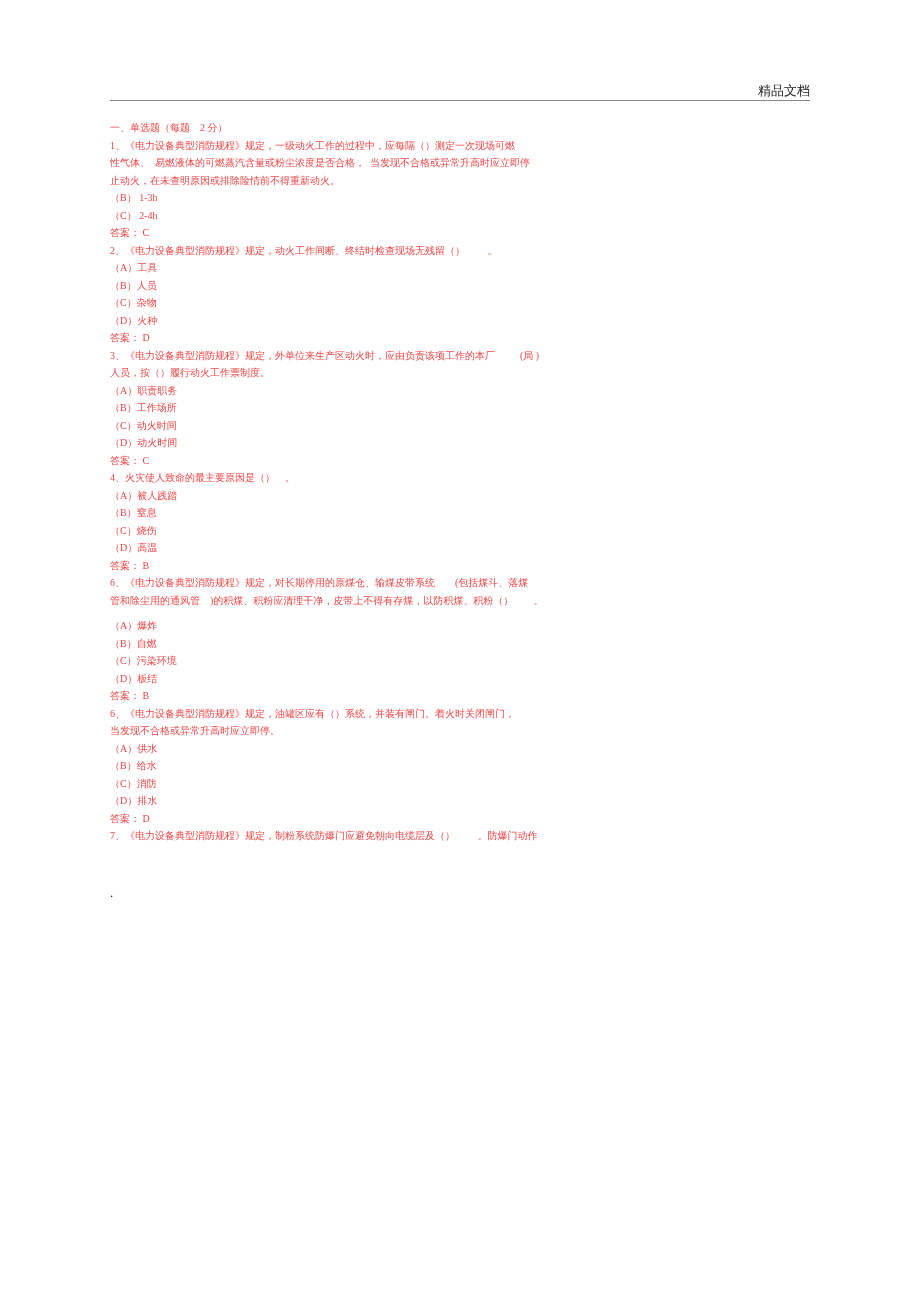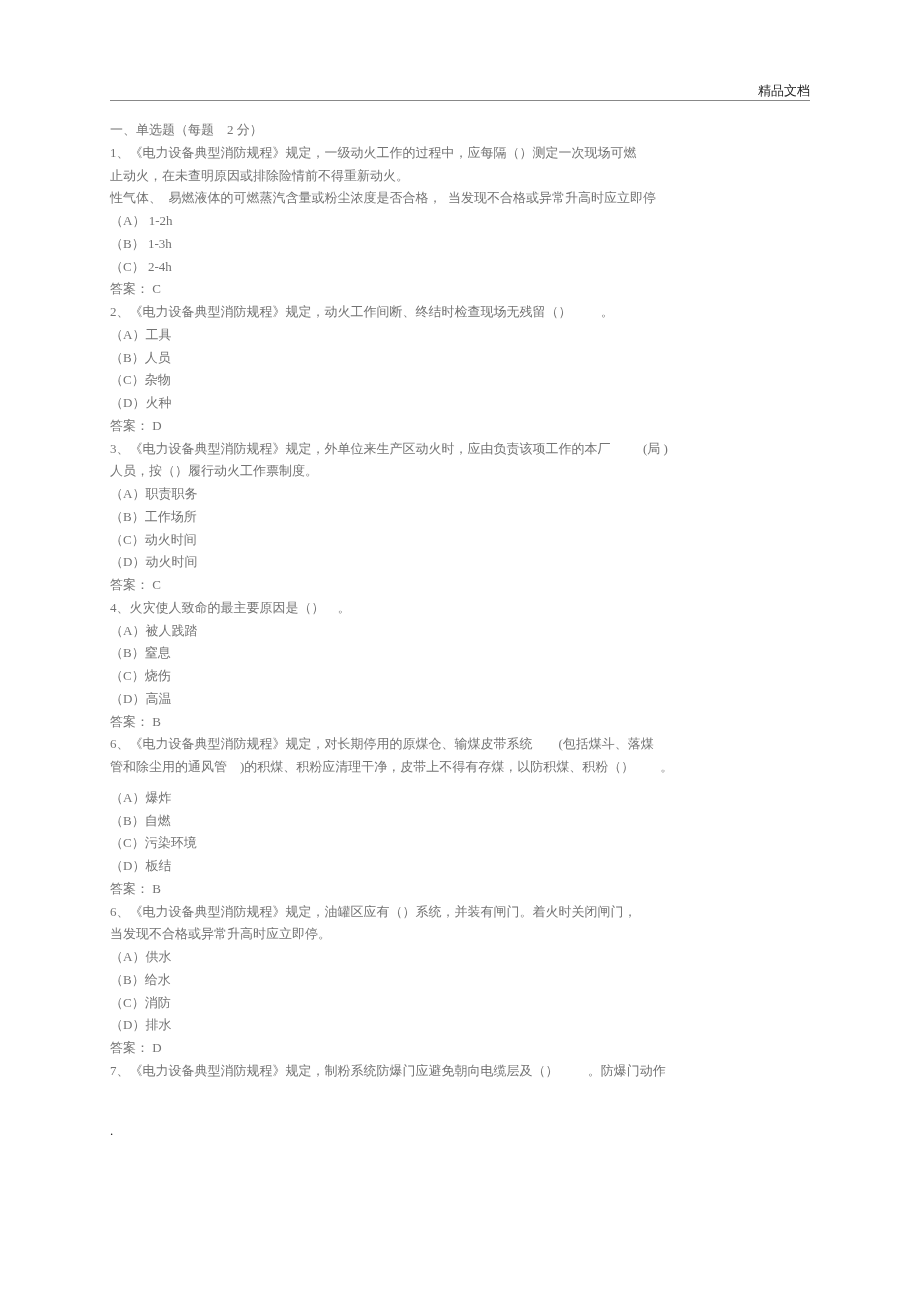--- a/index.html
+++ b/index.html
@@ -21,23 +21,23 @@
     right: 110px;
     font-size: 13px;
     color: #222;
   }
   .header-rule {
     border-top: 1px solid #888;
     margin-top: 20px;
     margin-bottom: 18px;
   }
   .content {
-    font-size: 13px;
+    font-size: 10px;
     line-height: 1.75;
-    color: #737373;
+    color: #ef4444;
   }
   .line {
     white-space: pre-wrap;
   }
   .gap {
     height: 8px;
   }
   .footer-dot {
     margin-top: 40px;
     font-size: 13px;
@@ -50,23 +50,22 @@
 <div class="page">
 
   <div class="header-label">精品文档</div>
   <div class="header-rule"></div>
 
   <div class="content">
 
     <div class="line">一、单选题（每题    2 分）</div>
 
     <div class="line">1、《电力设备典型消防规程》规定，一级动火工作的过程中，应每隔（）测定一次现场可燃</div>
+    <div class="line">性气体、  易燃液体的可燃蒸汽含量或粉尘浓度是否合格，  当发现不合格或异常升高时应立即停</div>
     <div class="line">止动火，在未查明原因或排除险情前不得重新动火。</div>
-    <div class="line">性气体、  易燃液体的可燃蒸汽含量或粉尘浓度是否合格，  当发现不合格或异常升高时应立即停</div>
-    <div class="line">（A） 1-2h</div>
     <div class="line">（B） 1-3h</div>
     <div class="line">（C） 2-4h</div>
     <div class="line">答案： C</div>
 
     <div class="line">2、《电力设备典型消防规程》规定，动火工作间断、终结时检查现场无残留（）         。</div>
     <div class="line">（A）工具</div>
     <div class="line">（B）人员</div>
     <div class="line">（C）杂物</div>
     <div class="line">（D）火种</div>
     <div class="line">答案： D</div>

